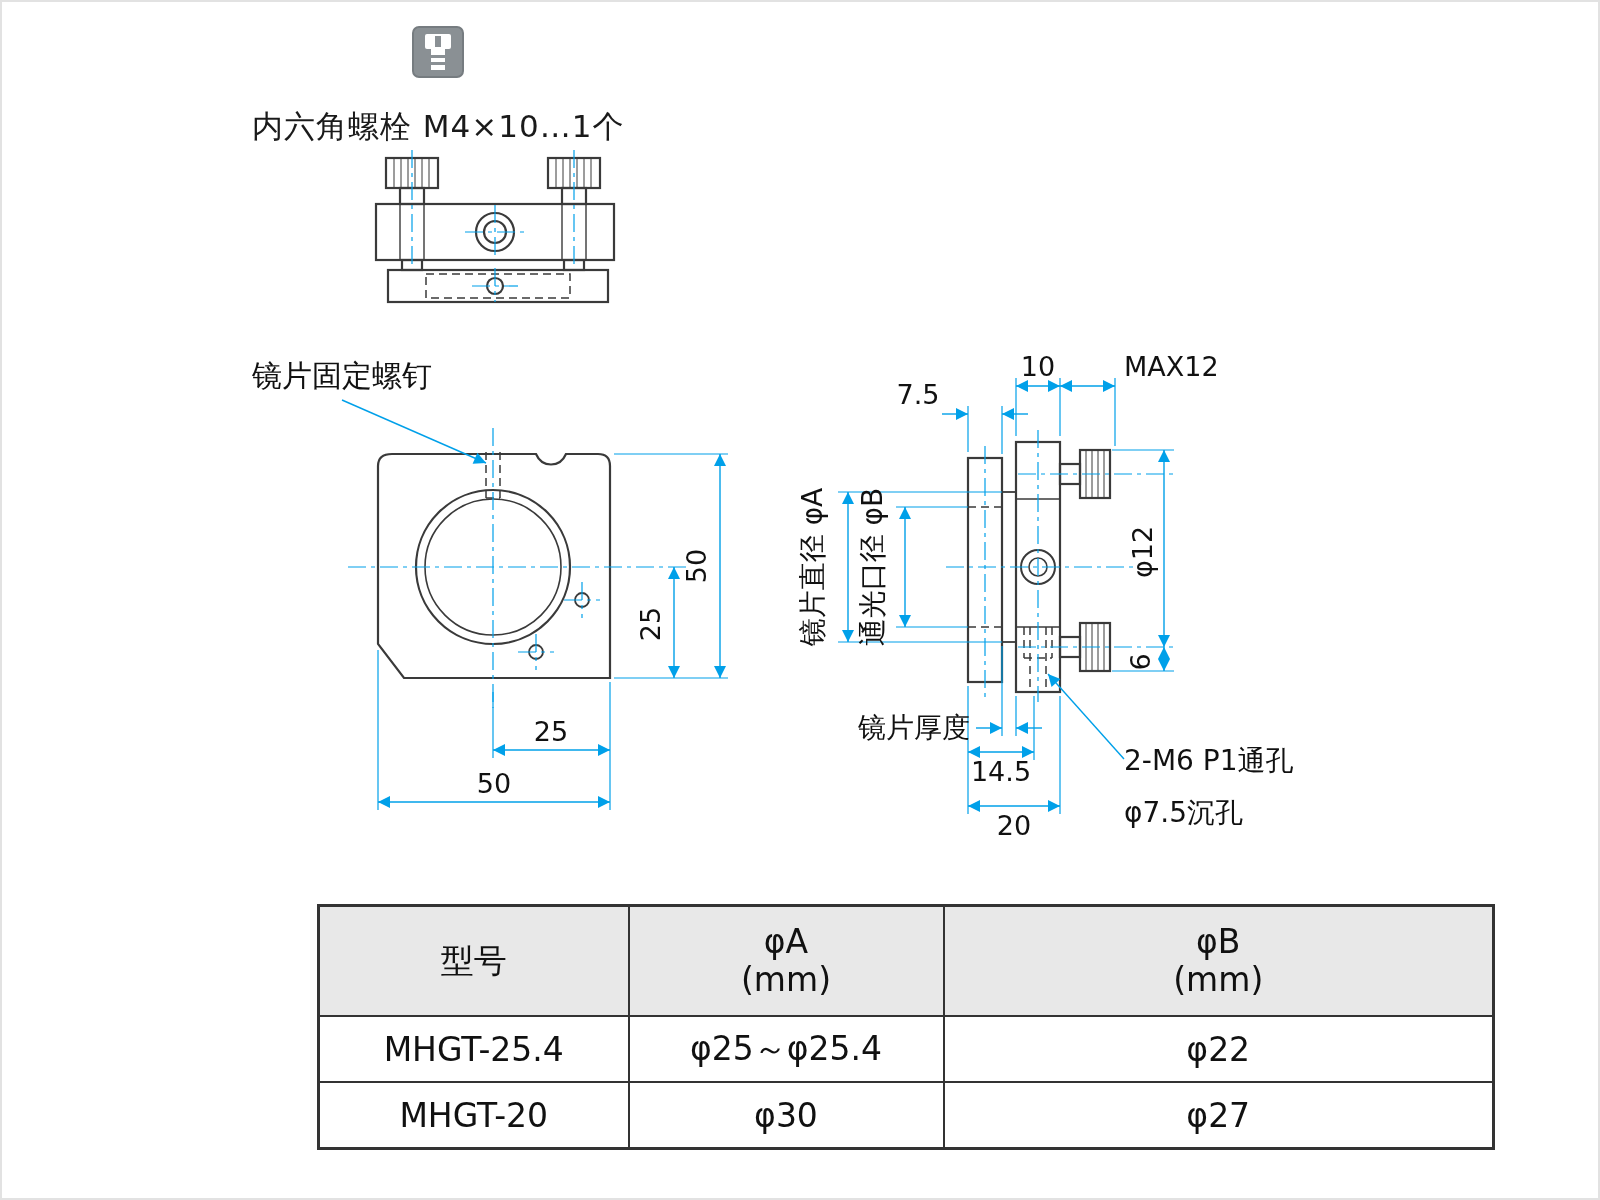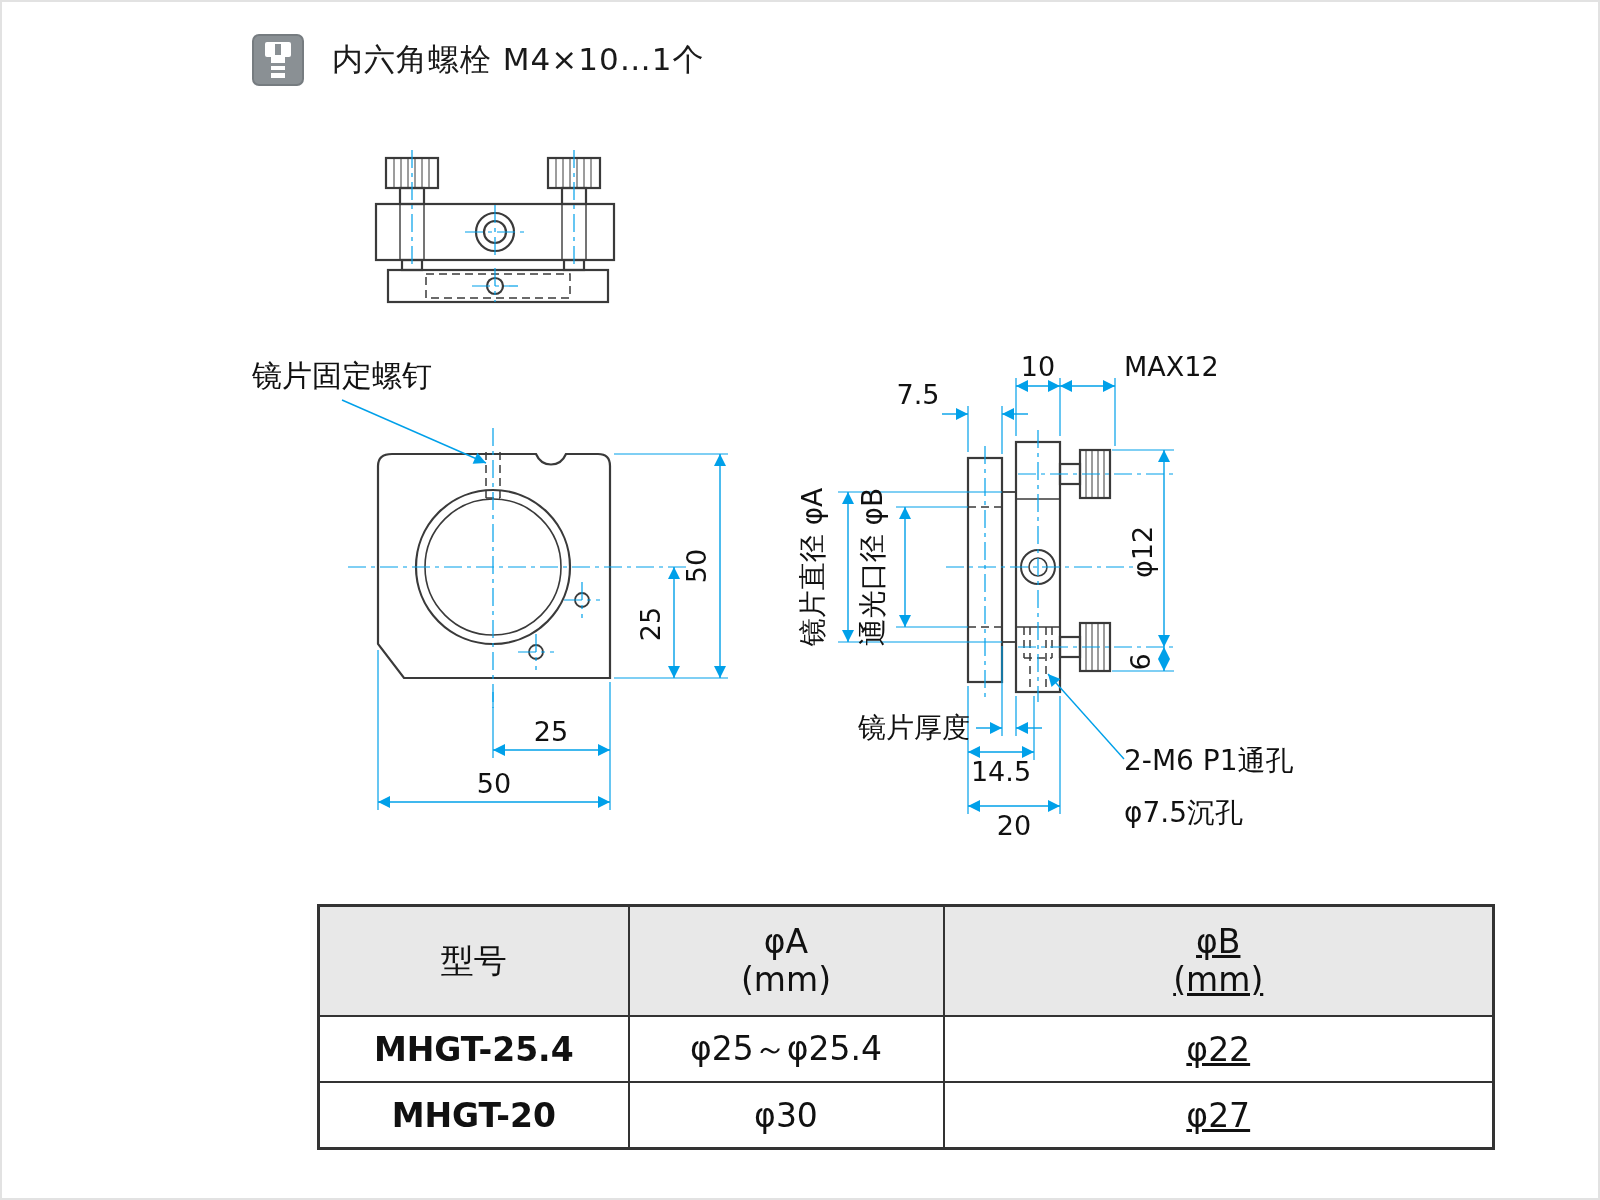--- a/index.html
+++ b/index.html
@@ -1,32 +1,32 @@
 <!DOCTYPE html>
 <html><head>
 <meta charset="utf-8">
 <style>
   html,body{margin:0;padding:0;background:#fff;}
   body{width:1600px;height:1200px;position:relative;overflow:hidden;
        font-family:"DejaVu Sans","Liberation Sans",sans-serif;color:#111;}
   .page{position:absolute;inset:0;background:#fff;border:2px solid #e2e2e2;box-sizing:border-box;}
-  .hdr-row{position:absolute;left:250px;top:32px;display:flex;align-items:center;gap:28px;}
+  .hdr-row{position:absolute;left:250px;top:24px;display:flex;align-items:center;gap:28px;flex-direction:column;}
   .hdr-icon{width:52px;height:52px;flex:0 0 auto;}
   .hdr-text{font-size:31px;color:#1a1a1a;letter-spacing:1px;white-space:nowrap;}
   svg text{font-family:"DejaVu Sans","Liberation Sans",sans-serif;}
   .dimtxt{font-size:27px;fill:#111;}
   .lbltxt{font-size:28px;fill:#111;}
   .biglbl{font-size:30px;fill:#111;}
   .table-wrap{position:absolute;left:315px;top:902px;width:1175px;}
   table.spec{border-collapse:collapse;width:1175px;table-layout:fixed;font-size:33px;color:#111;border:3px solid #333;}
   table.spec th,table.spec td{border:2px solid #333;text-align:center;padding:0;}
   table.spec thead th{background:#e8e8e8;height:108px;font-weight:normal;line-height:1.15;}
   table.spec tbody td{height:64px;background:#fff;}
-  td.model{font-weight:bold;text-align:left;padding-left:18px;}
-  .col-b{padding-right:236px;text-decoration:underline;}
+  td.model{font-weight:normal;text-align:left;padding-left:18px;}
+  .col-b{padding-right:236px;}
 </style>
 </head>
 <body>
 
 <div class="page">
 
   <div class="hdr-row">
     <svg class="hdr-icon" viewBox="0 0 52 52">
       <rect x="1" y="1" width="50" height="50" rx="6" fill="#8a9094" stroke="#767c80" stroke-width="2"></rect>
       <rect x="13" y="8" width="26" height="15" rx="2" fill="#ffffff"></rect>

